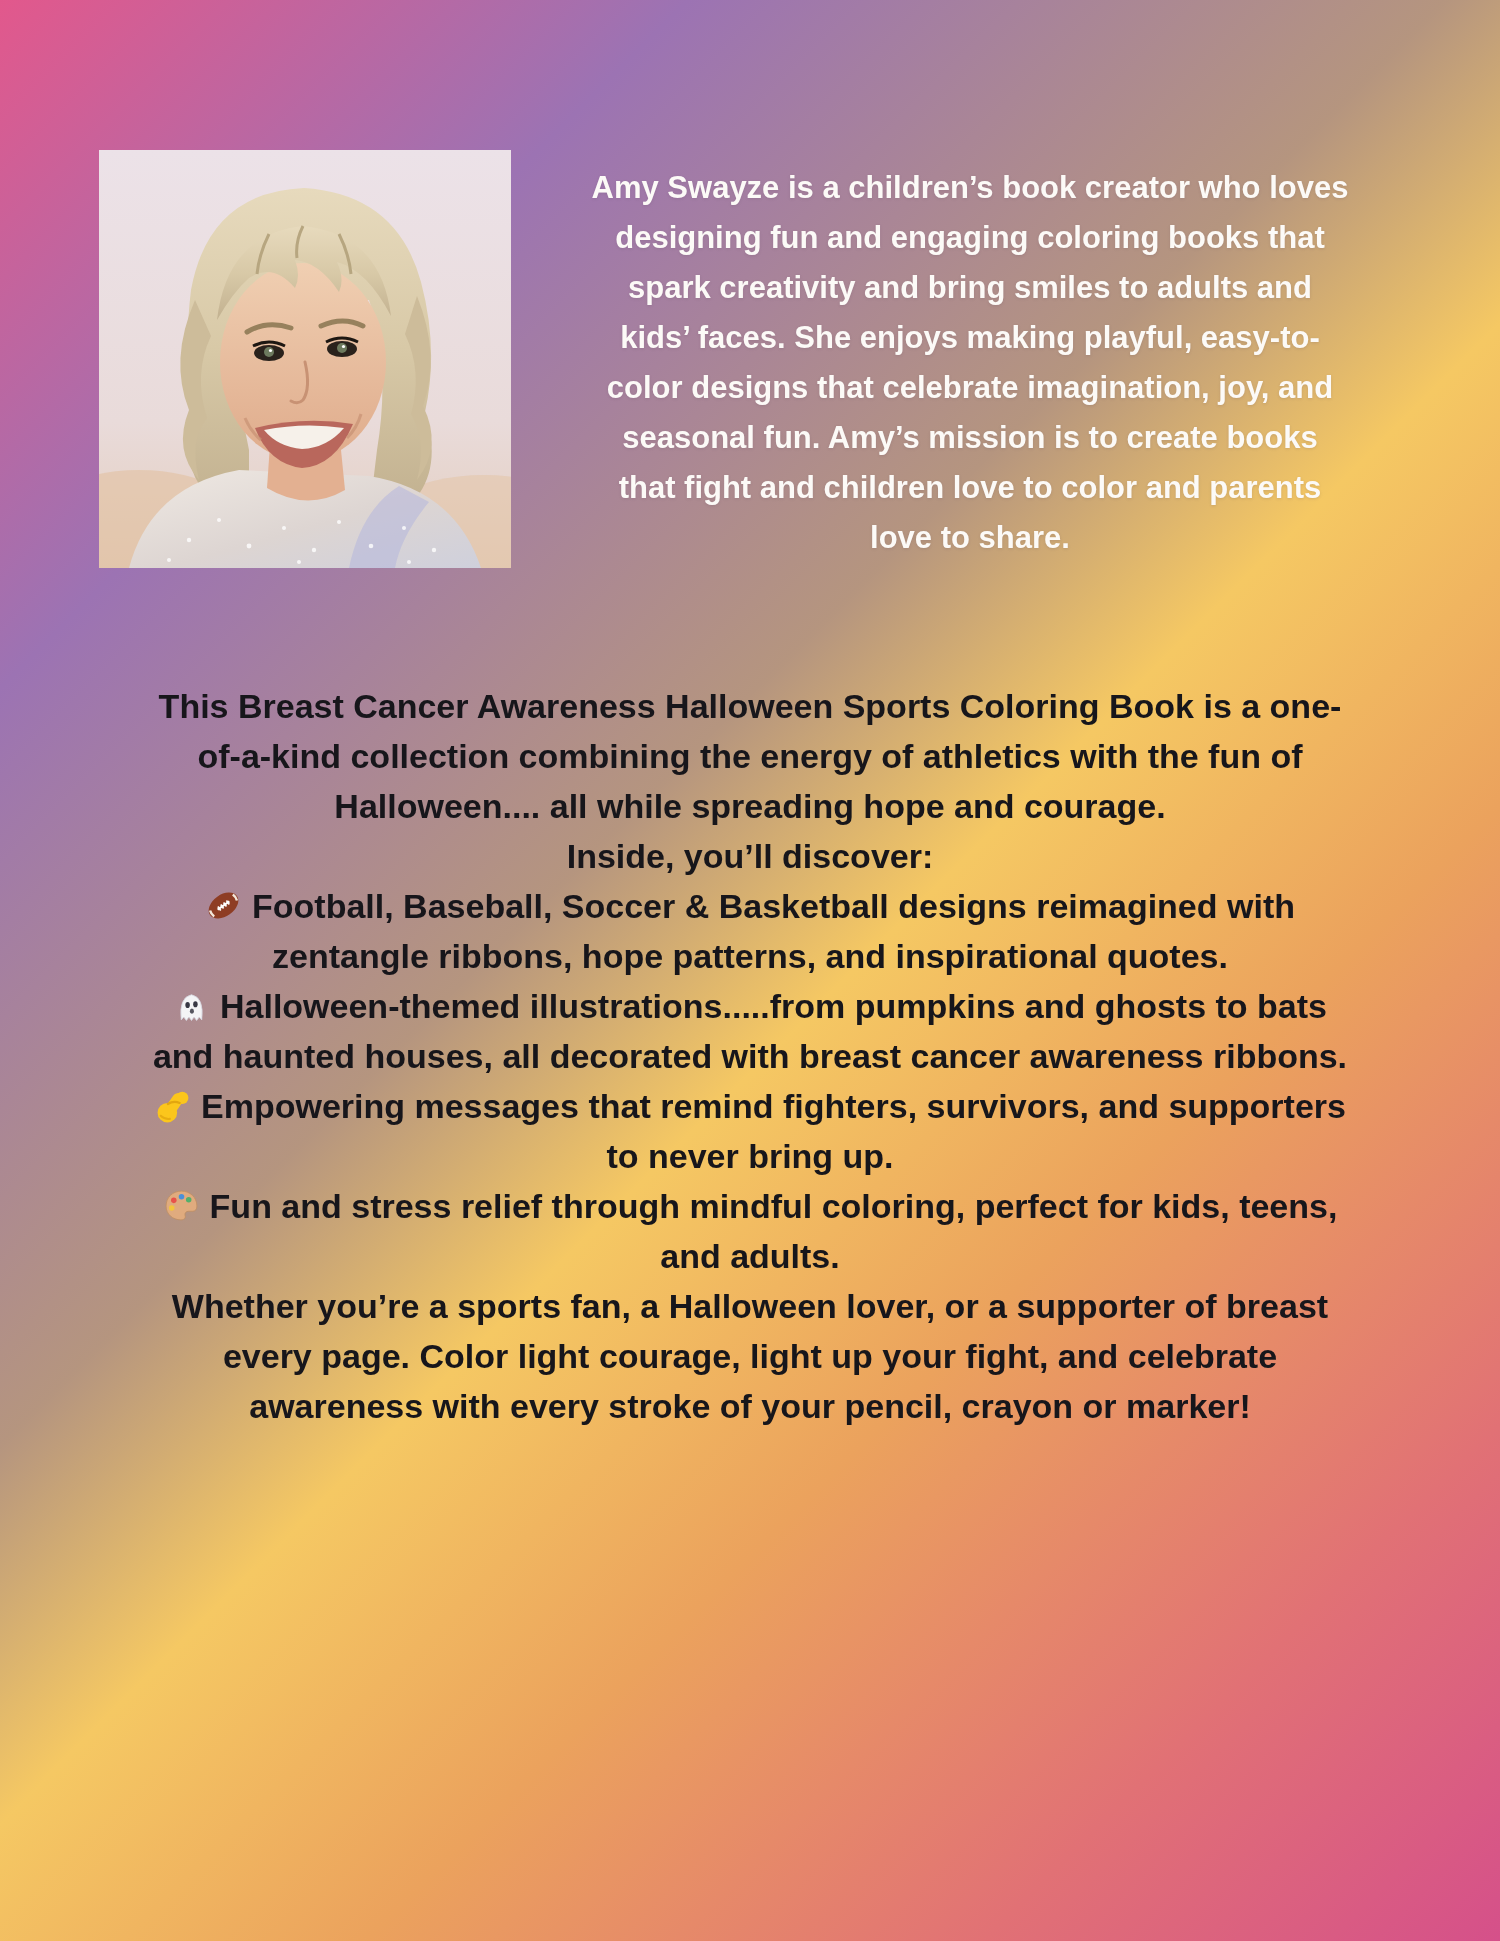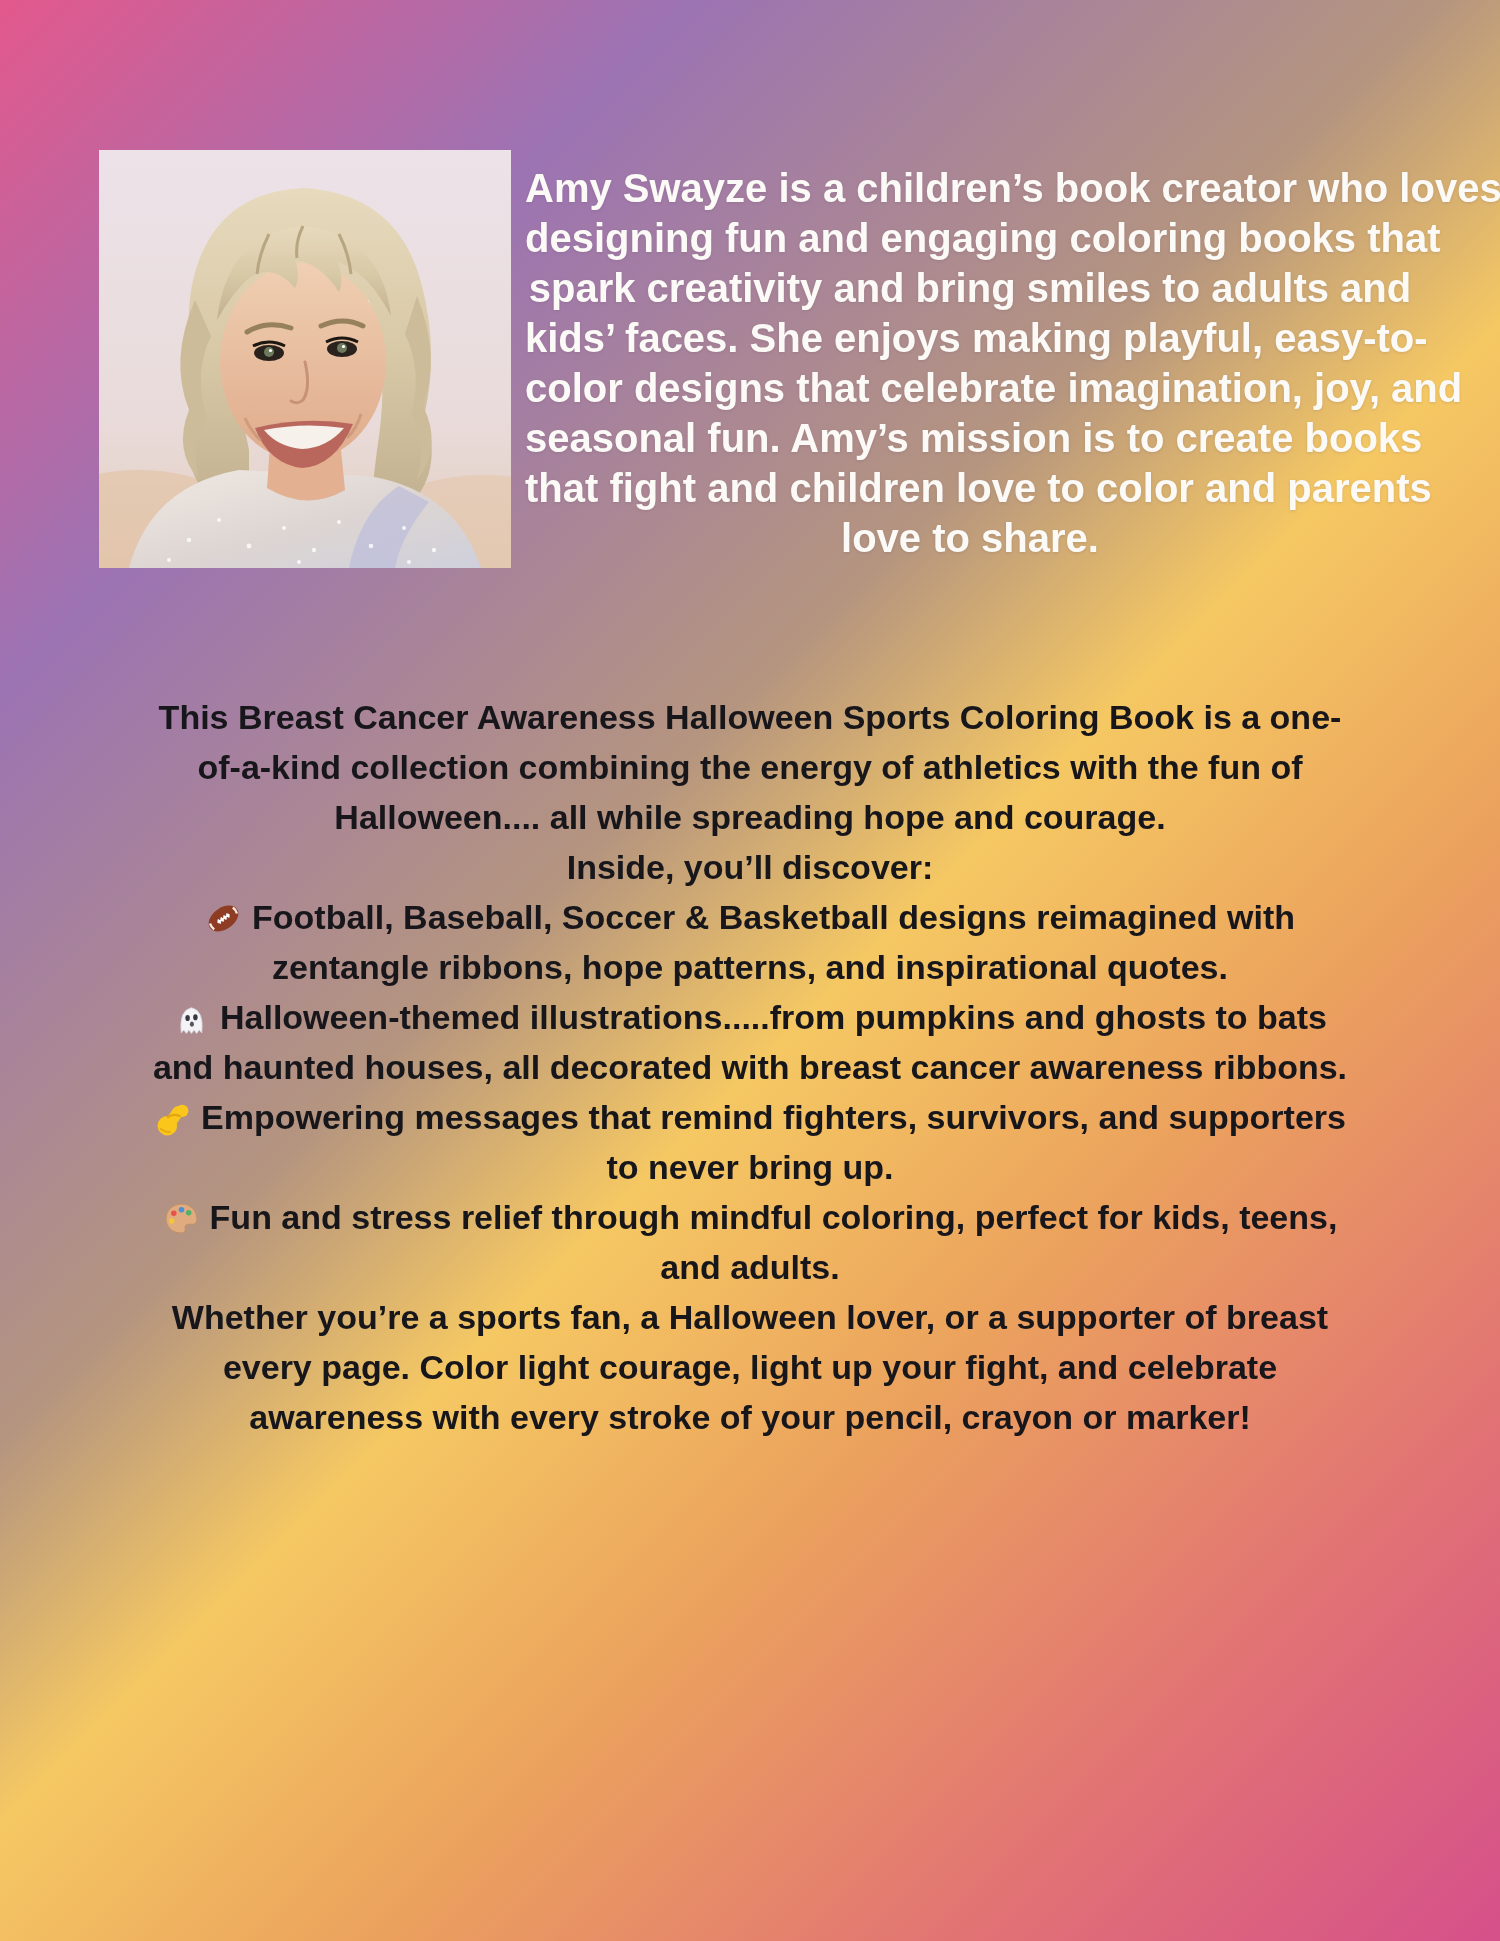--- a/index.html
+++ b/index.html
@@ -26,37 +26,37 @@
     width: 412px; height: 418px;
   }
   .photo svg { display: block; width: 100%; height: 100%; }
   .bio {
     position: absolute;
     left: 525px; top: 163px;
     width: 890px;
     text-align: center;
     color: #fcfaf7;
     font-weight: 700;
-    font-size: 40px;
+    font-size: 31px;
     line-height: 50px;
     text-shadow: 0 1px 3px rgba(96, 70, 96, 0.18);
   }
   .bio .bioline { white-space: nowrap; }
   .desc {
     position: absolute;
     left: 0; top: 687px;
     width: 1500px;
     color: #17161b;
     font-weight: 700;
     font-size: 34px;
   }
   .desc .bline {
     height: 50px;
     display: flex;
-    align-items: flex-end;
+    align-items: flex-start;
     justify-content: center;
     gap: 10px;
     white-space: nowrap;
   }
   .emoji { width: 37px; height: 37px; flex: 0 0 auto; }
 </style>
 </head>
 <body>
 
 <div class="cover">

